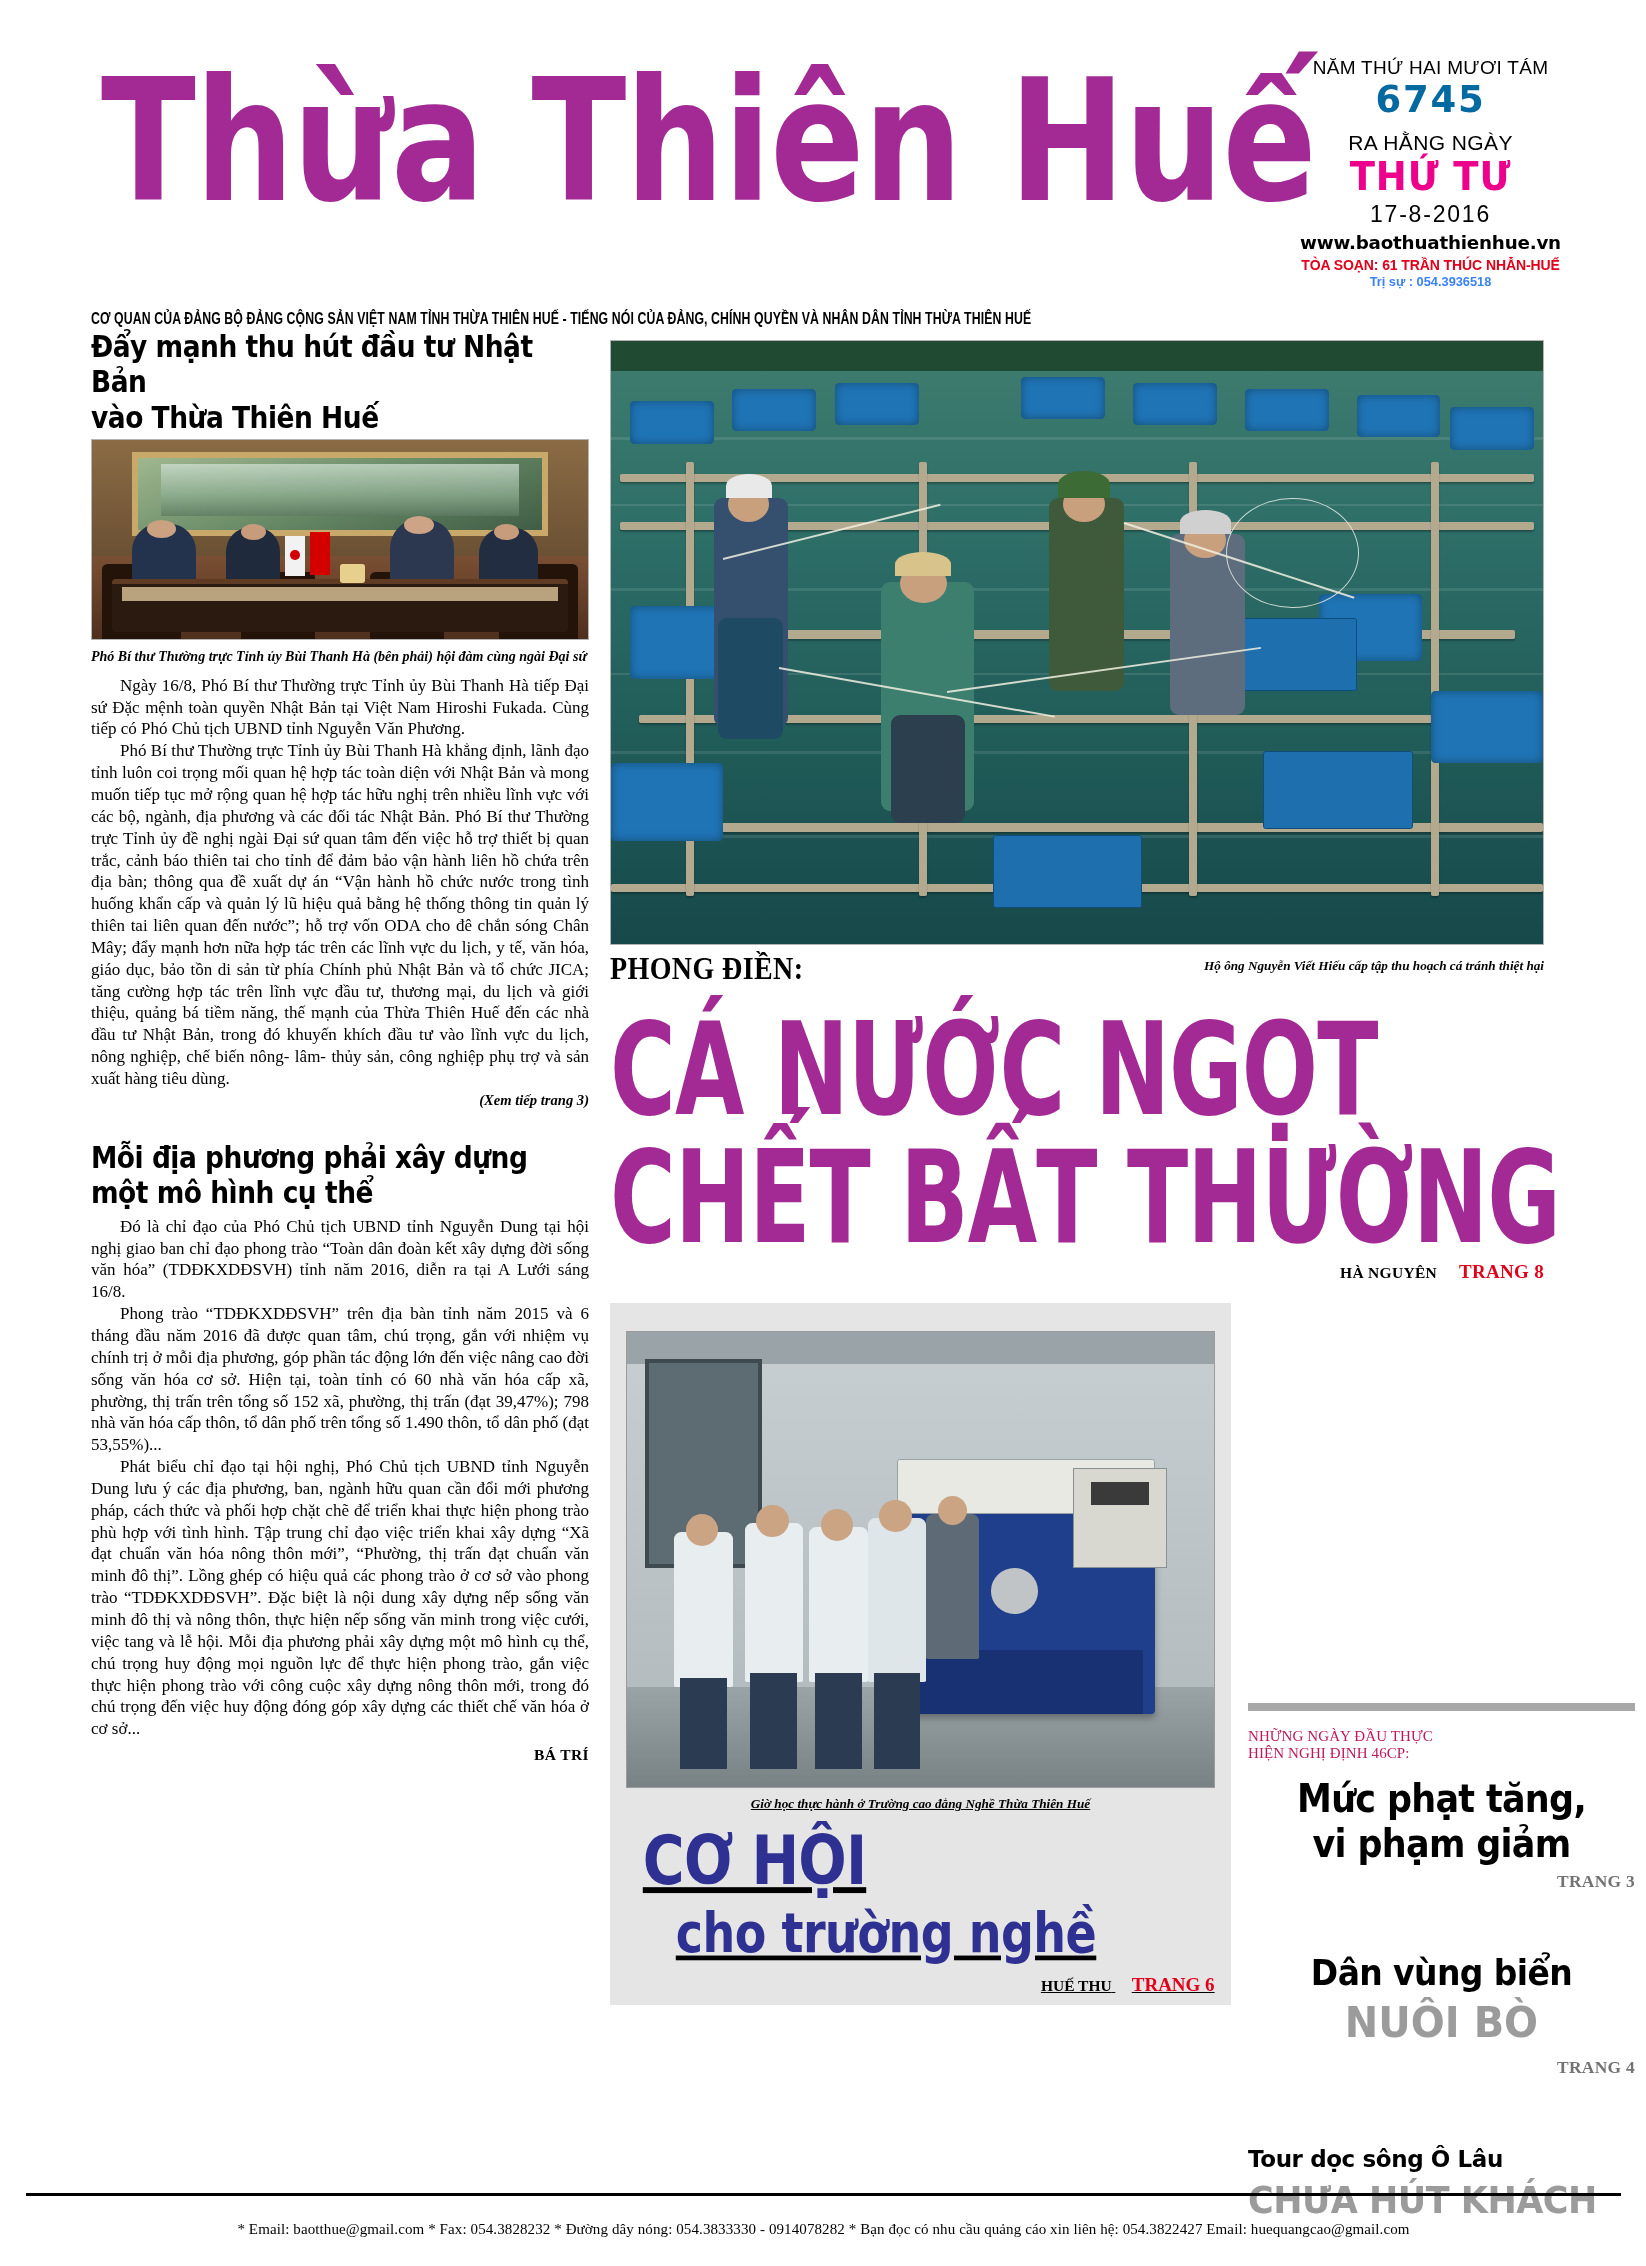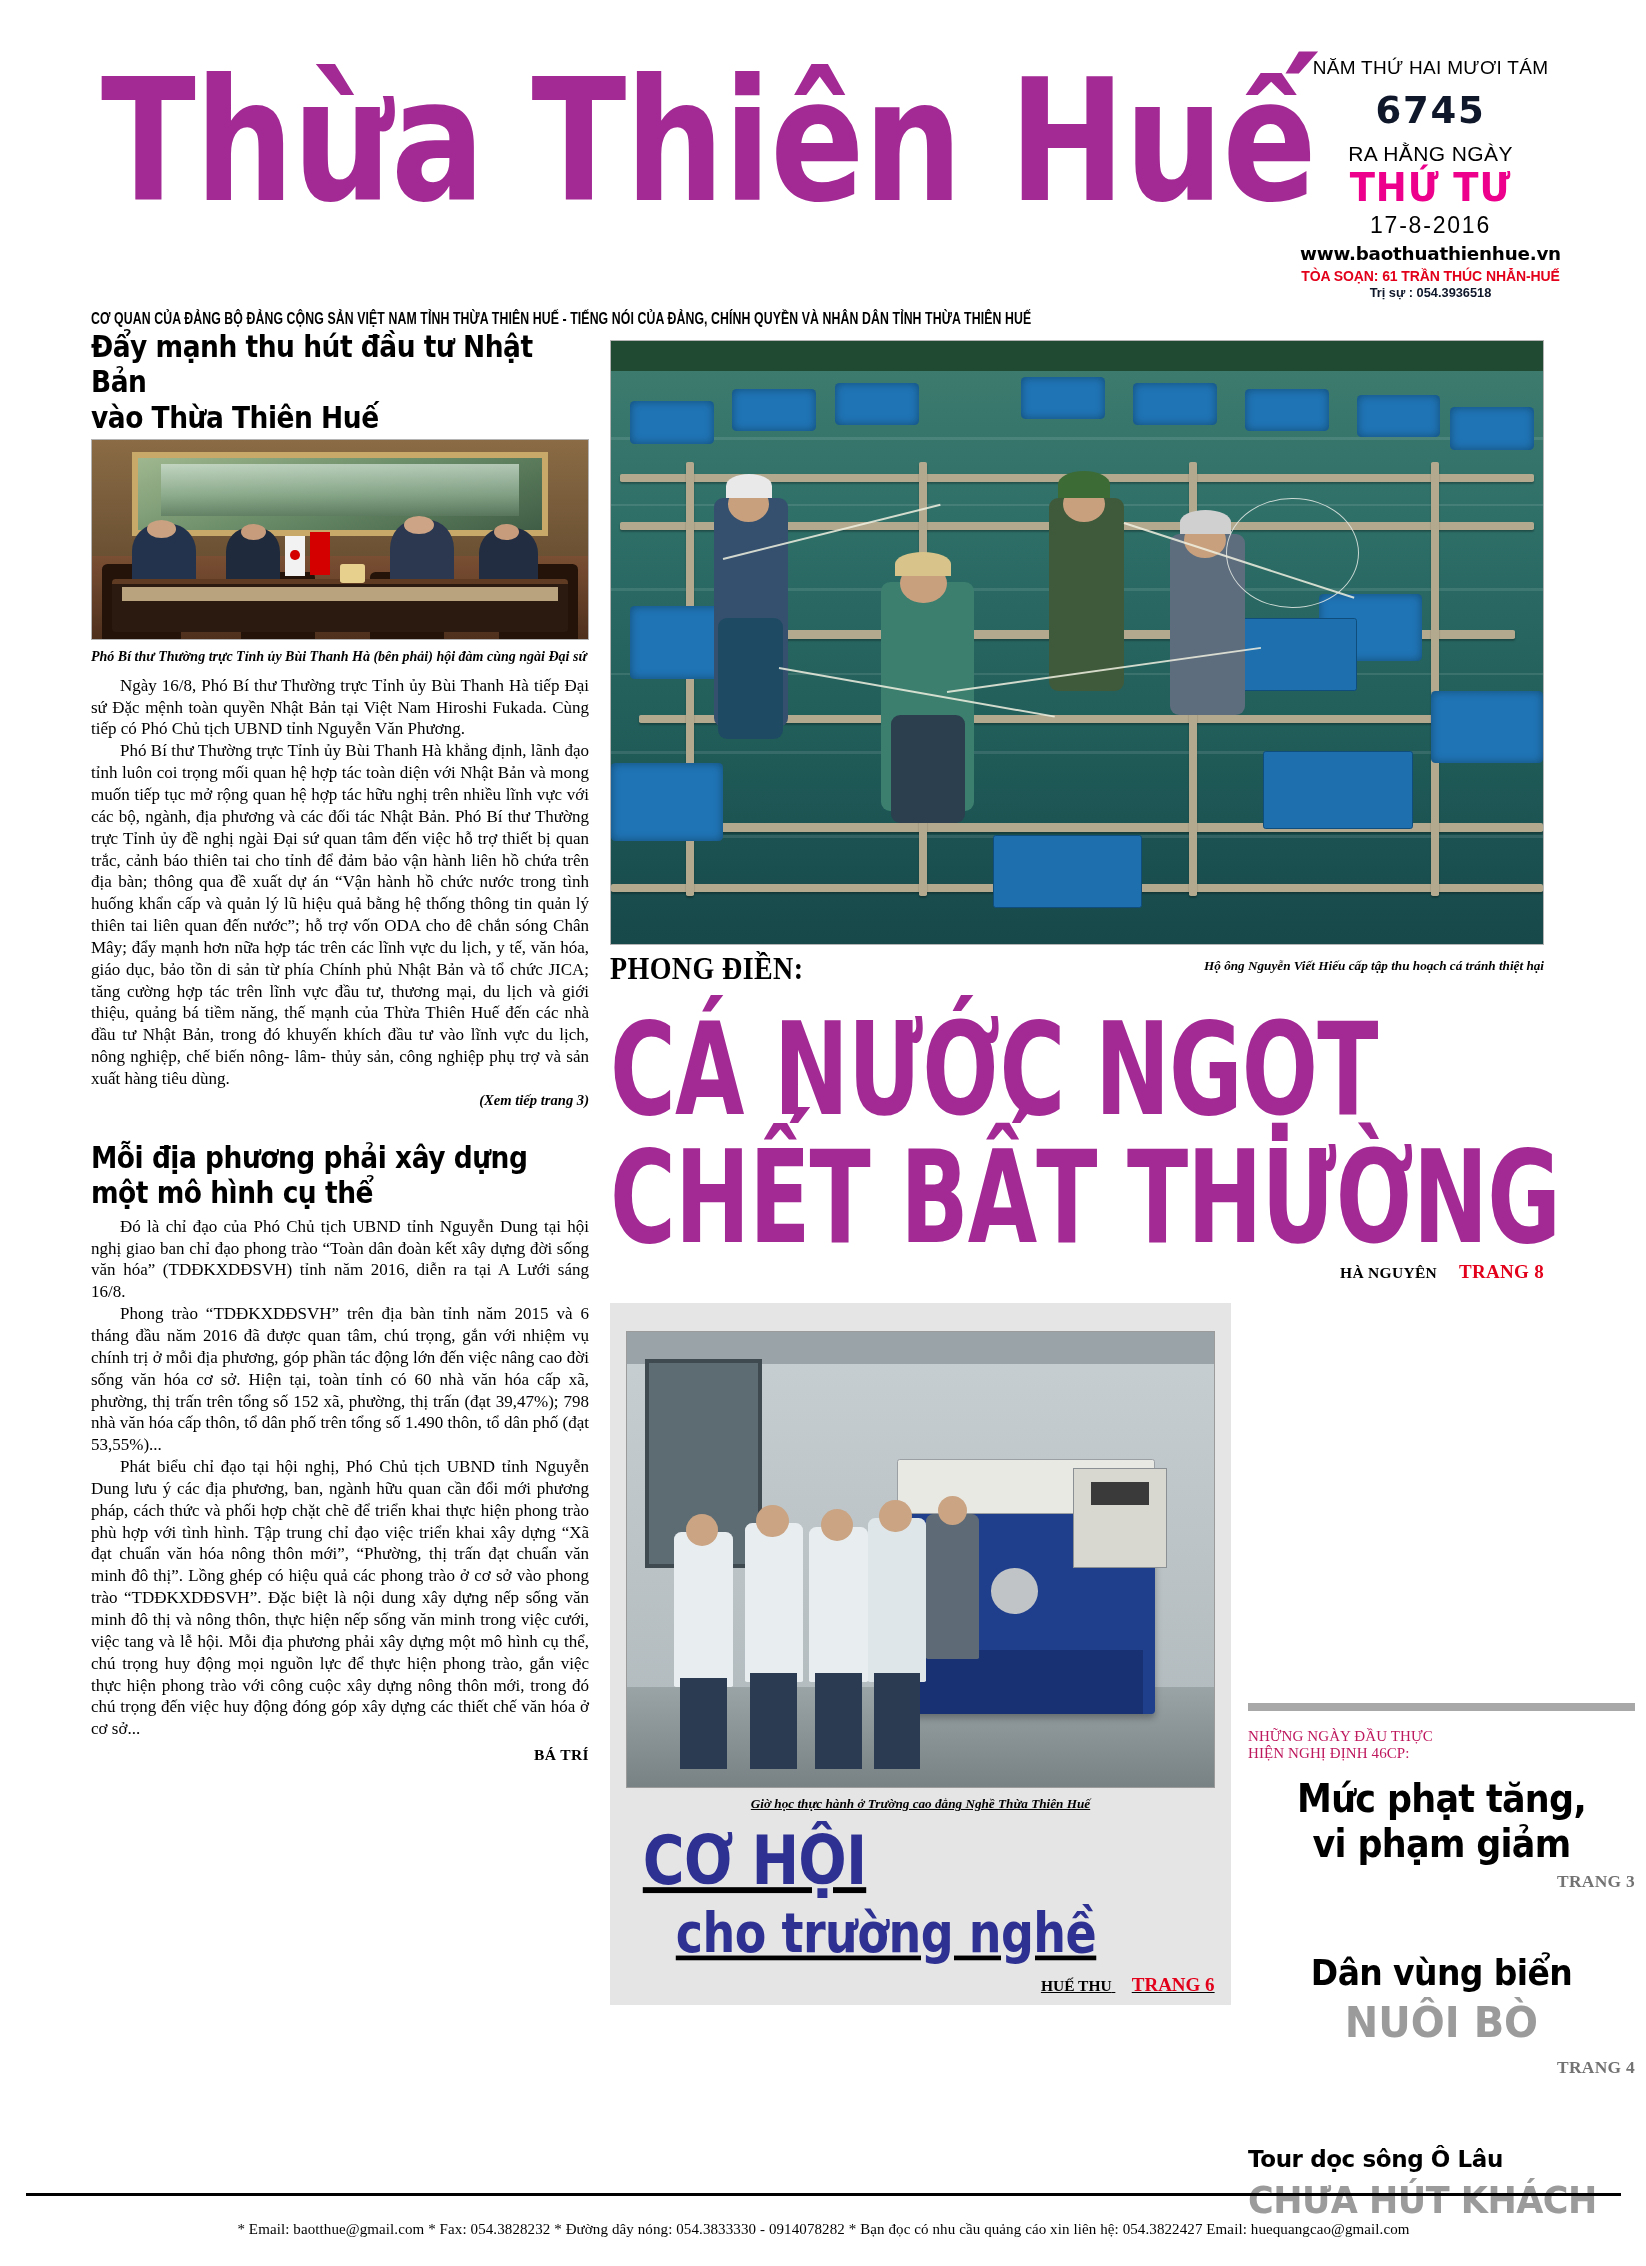--- a/index.html
+++ b/index.html
@@ -22,27 +22,27 @@
   }
   .mast-tagline{
     position:absolute;left:91px;top:309px;width:1179px;
     font-family:"Liberation Sans",sans-serif;
     font-weight:bold;font-size:12.3px;letter-spacing:0.1px;
     transform:scaleY(1.35);transform-origin:left top;
     white-space:nowrap;
   }
   .mast-right{position:absolute;right:20px;top:57px;width:393px;text-align:center;}
   .mr-year{font-family:"Liberation Sans",sans-serif;font-size:19px;letter-spacing:0.3px;color:#000;}
-  .mr-issue{font-family:"DejaVu Sans",sans-serif;font-weight:bold;font-size:37px;color:#0f172a;letter-spacing:1.8px;line-height:1.05;margin-top:13px;}
+  .mr-issue{font-family:"DejaVu Sans",sans-serif;font-weight:bold;font-size:37px;color:#0369a1;letter-spacing:1.8px;line-height:1.05;margin-top:2px;}
   .mr-daily{font-family:"Liberation Sans",sans-serif;font-size:21px;letter-spacing:0.4px;margin-top:11px;}
   .mr-weekday{font-family:"DejaVu Sans",sans-serif;font-weight:bold;font-size:37px;color:#ec008c;letter-spacing:0.9px;line-height:1.1;margin-top:1.8px;transform:scaleY(1.05);}
   .mr-date{font-family:"Liberation Sans",sans-serif;font-size:23px;letter-spacing:1.8px;margin-top:3.7px;}
   .mr-web{font-family:"DejaVu Sans",sans-serif;font-weight:bold;font-size:18.3px;letter-spacing:-0.2px;margin-top:3.7px;}
   .mr-office{font-family:"Liberation Sans",sans-serif;font-weight:bold;font-size:14px;color:#e2001a;margin-top:4.6px;letter-spacing:-0.1px;}
-  .mr-phone{font-family:"Liberation Sans",sans-serif;font-weight:bold;font-size:12.8px;color:#0f172a;margin-top:0.9px;}
+  .mr-phone{font-family:"Liberation Sans",sans-serif;font-weight:bold;font-size:12.8px;color:#3b82f6;margin-top:0.9px;}
 
   
   .content{position:relative;width:1647px;}
   .col-left{position:absolute;left:91px;top:0;width:498px;}
   .col-mid{position:absolute;left:610px;top:0;width:934px;}
 
   
   .hl-black{
     font-family:"DejaVu Sans",sans-serif;font-weight:bold;
     font-size:26.5px;line-height:1.18;letter-spacing:-0.5px;color:#000;

